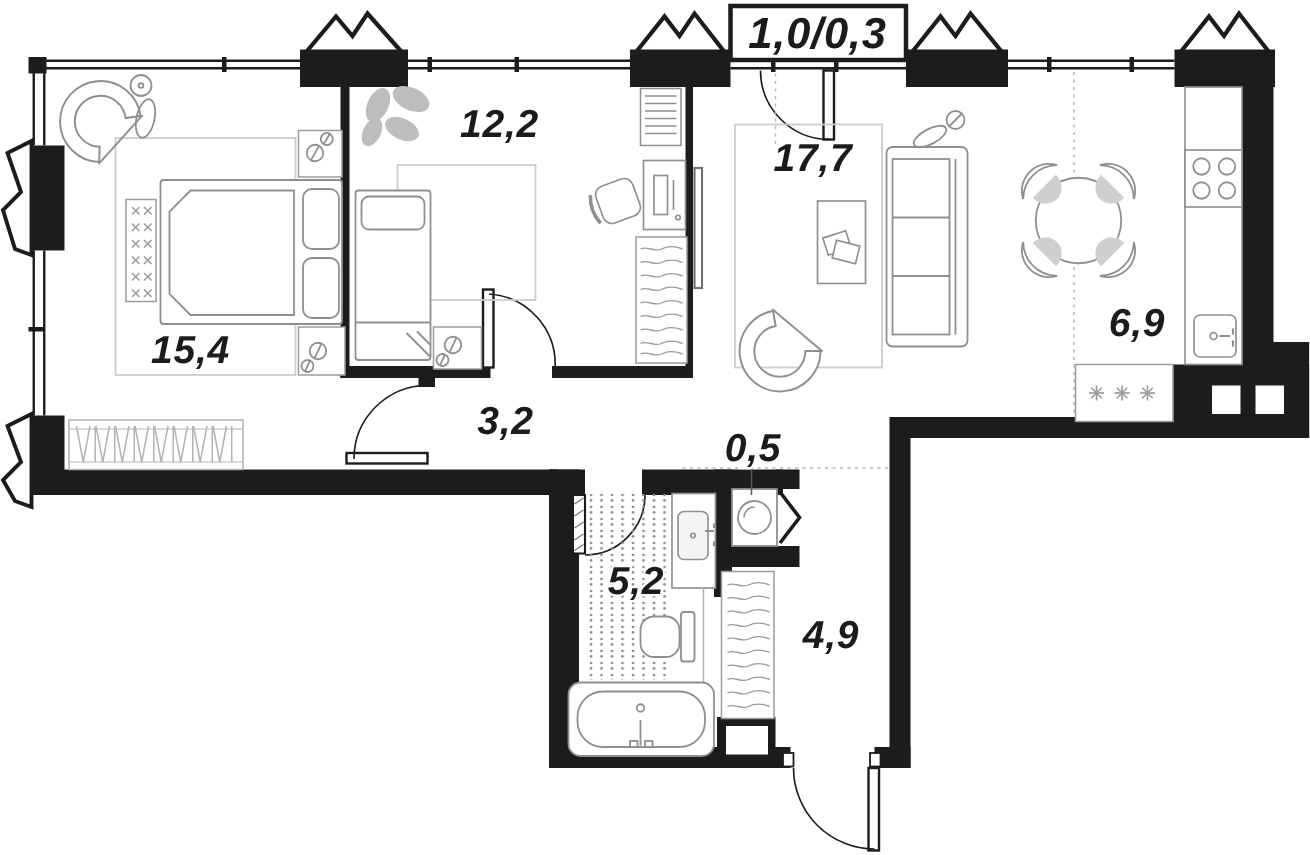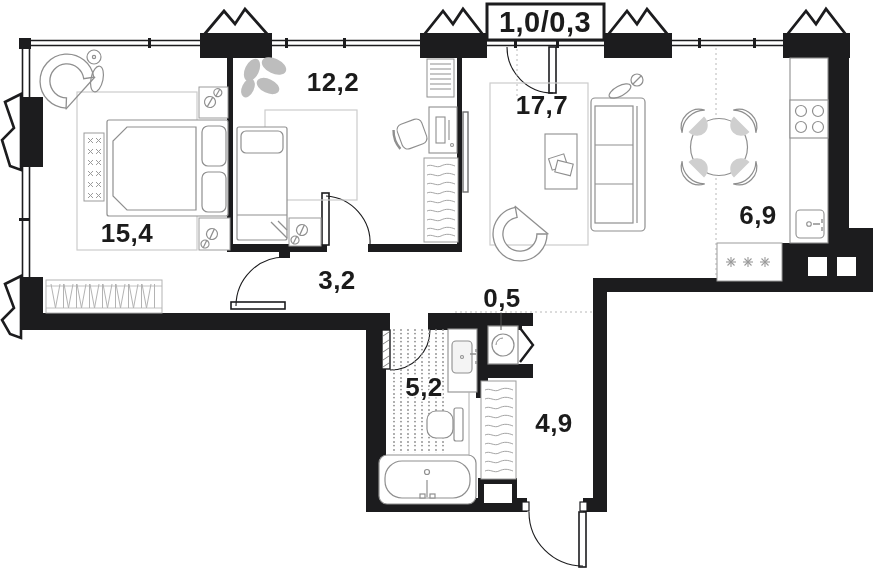--- a/index.html
+++ b/index.html
@@ -1,17 +1,17 @@
 <!DOCTYPE html>
 <html><head>
 <meta charset="utf-8">
 <style>
   html,body{margin:0;padding:0;background:#ffffff;}
   .stage{position:relative;width:873px;height:570px;background:#fff;overflow:hidden;
-         font-family:"Liberation Sans",sans-serif;}
+         font-family:"Liberation Sans",sans-serif;font-style:italic;}
   svg{display:block}
   text.room-label{font-family:"Liberation Sans",sans-serif;font-weight:600;
       font-size:26px;fill:#1b1b1b;letter-spacing:.5px;paint-order:stroke;
       stroke:#ffffff;stroke-width:3px;}
   text.balcony-label{font-family:"Liberation Sans",sans-serif;font-weight:600;
       font-size:29px;fill:#1b1b1b;letter-spacing:.5px;}
 </style>
 </head>
 <body>
 

